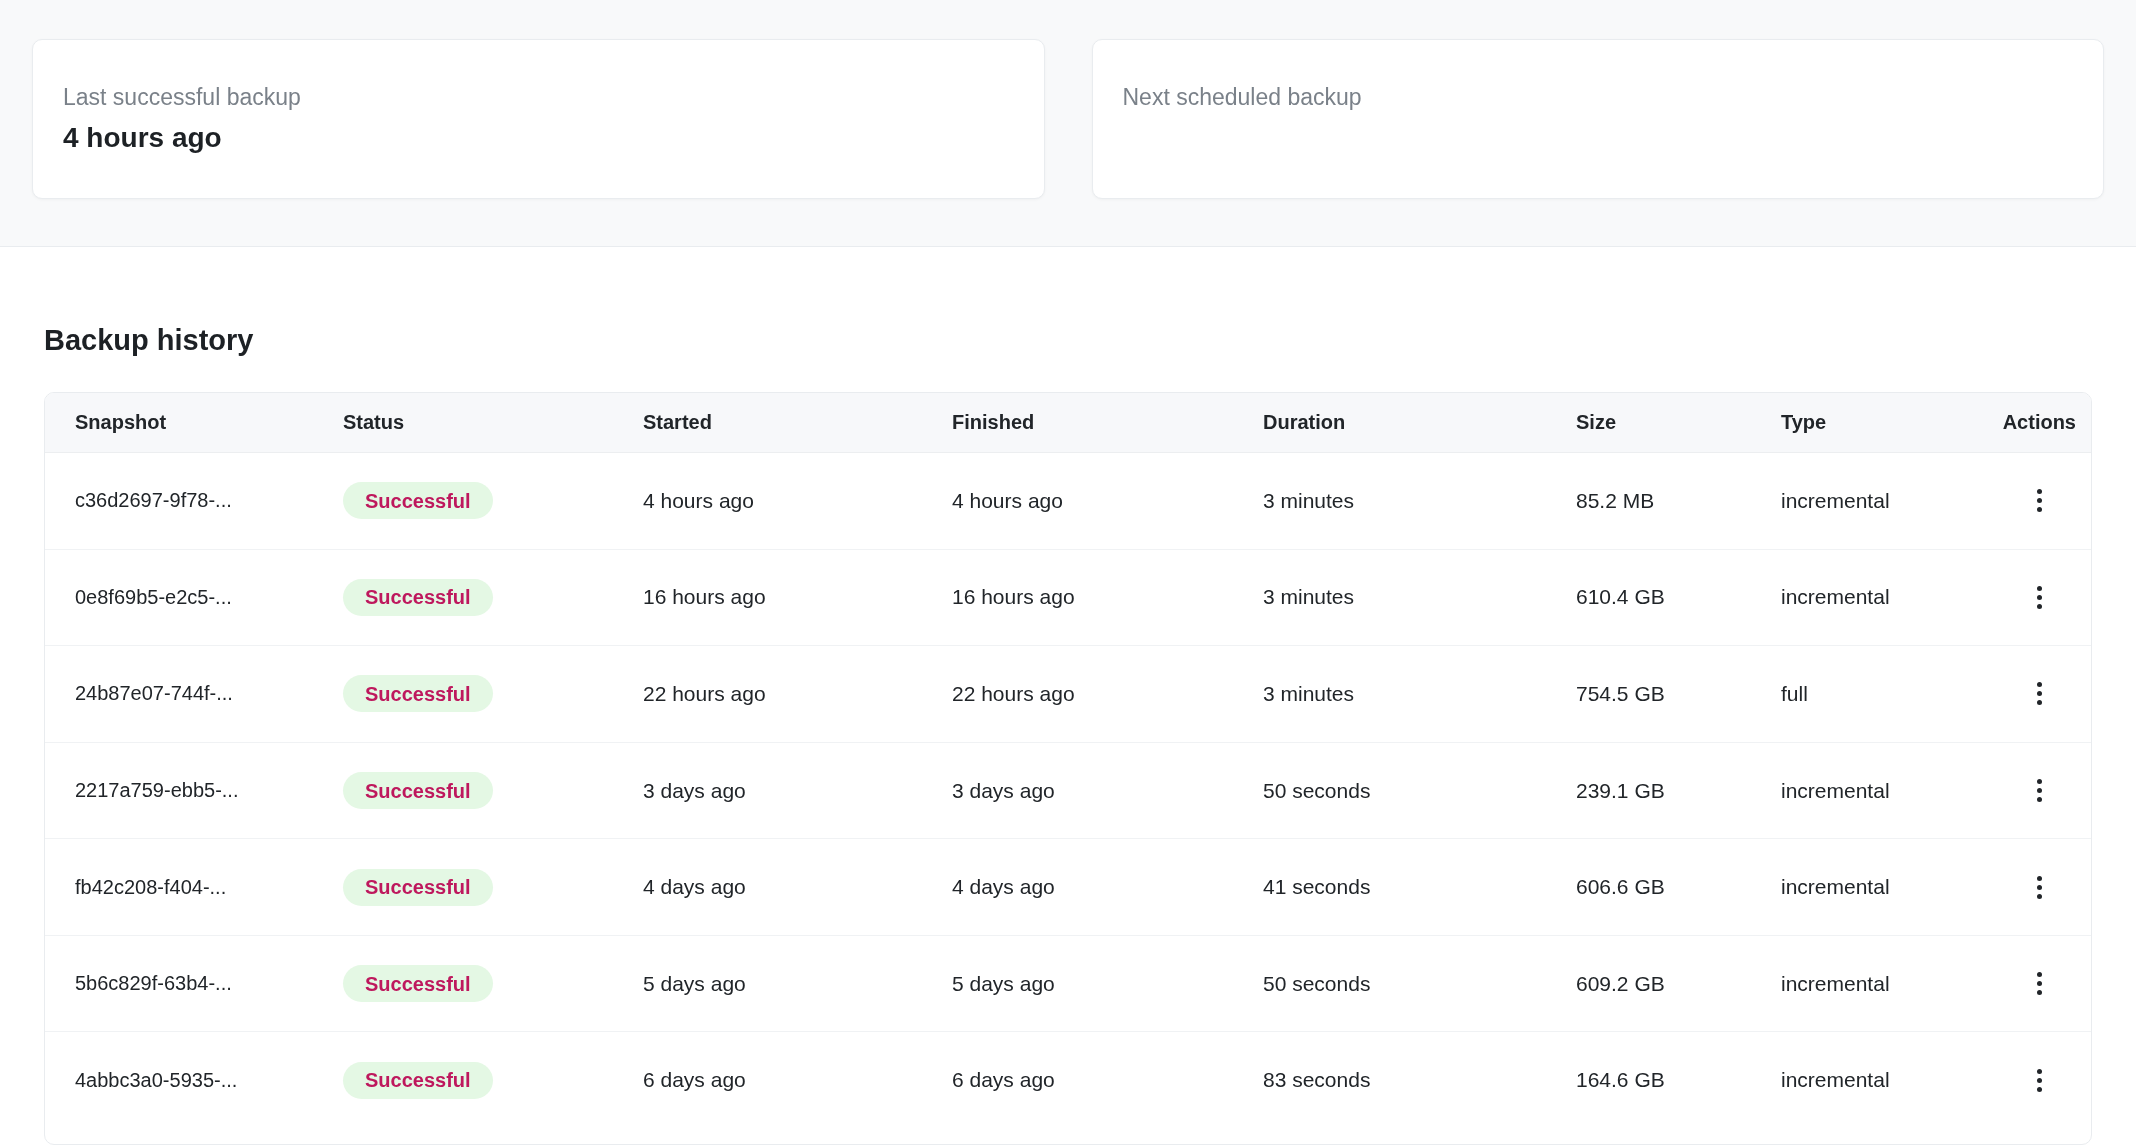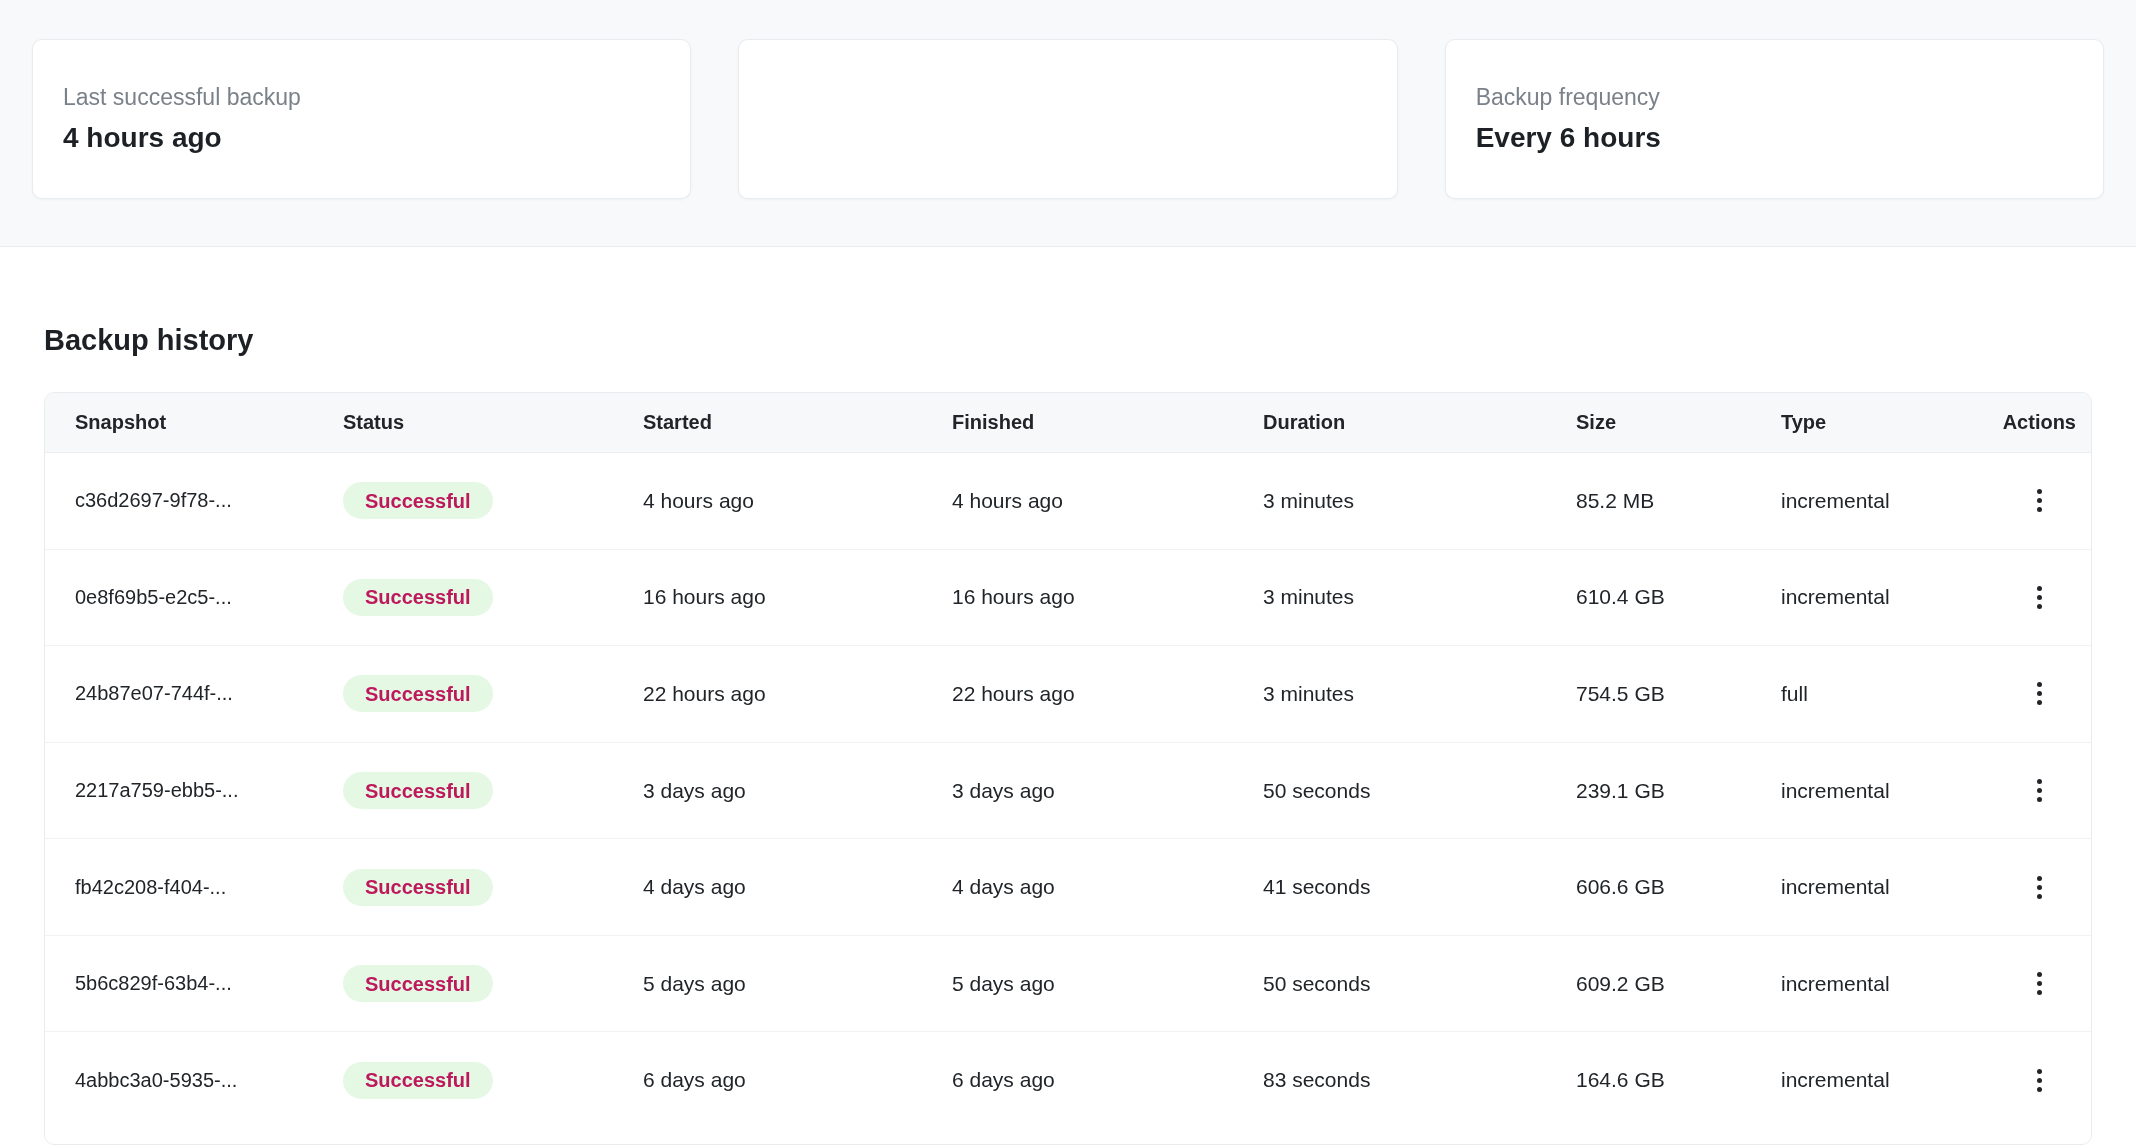--- a/index.html
+++ b/index.html
@@ -93,24 +93,21 @@
 <body>
 
 <div class="page">
 
   <section class="stats-band">
     <div class="stat-card">
       <div class="stat-label">Last successful backup</div>
       <div class="stat-value">4 hours ago</div>
     </div>
     <div class="stat-card">
-    </div>
-    <div class="stat-card">
-      <div class="stat-label">Backup frequency</div>
-      <div class="stat-value">Every 6 hours</div>
+      <div class="stat-label">Next scheduled backup</div>
     </div>
   </section>
 
   <section class="history">
     <h2 class="history-title">Backup history</h2>
 
     <div class="table">
       <div class="thead">
         <div class="th th-snapshot">Snapshot</div>
         <div class="th th-status">Status</div>

